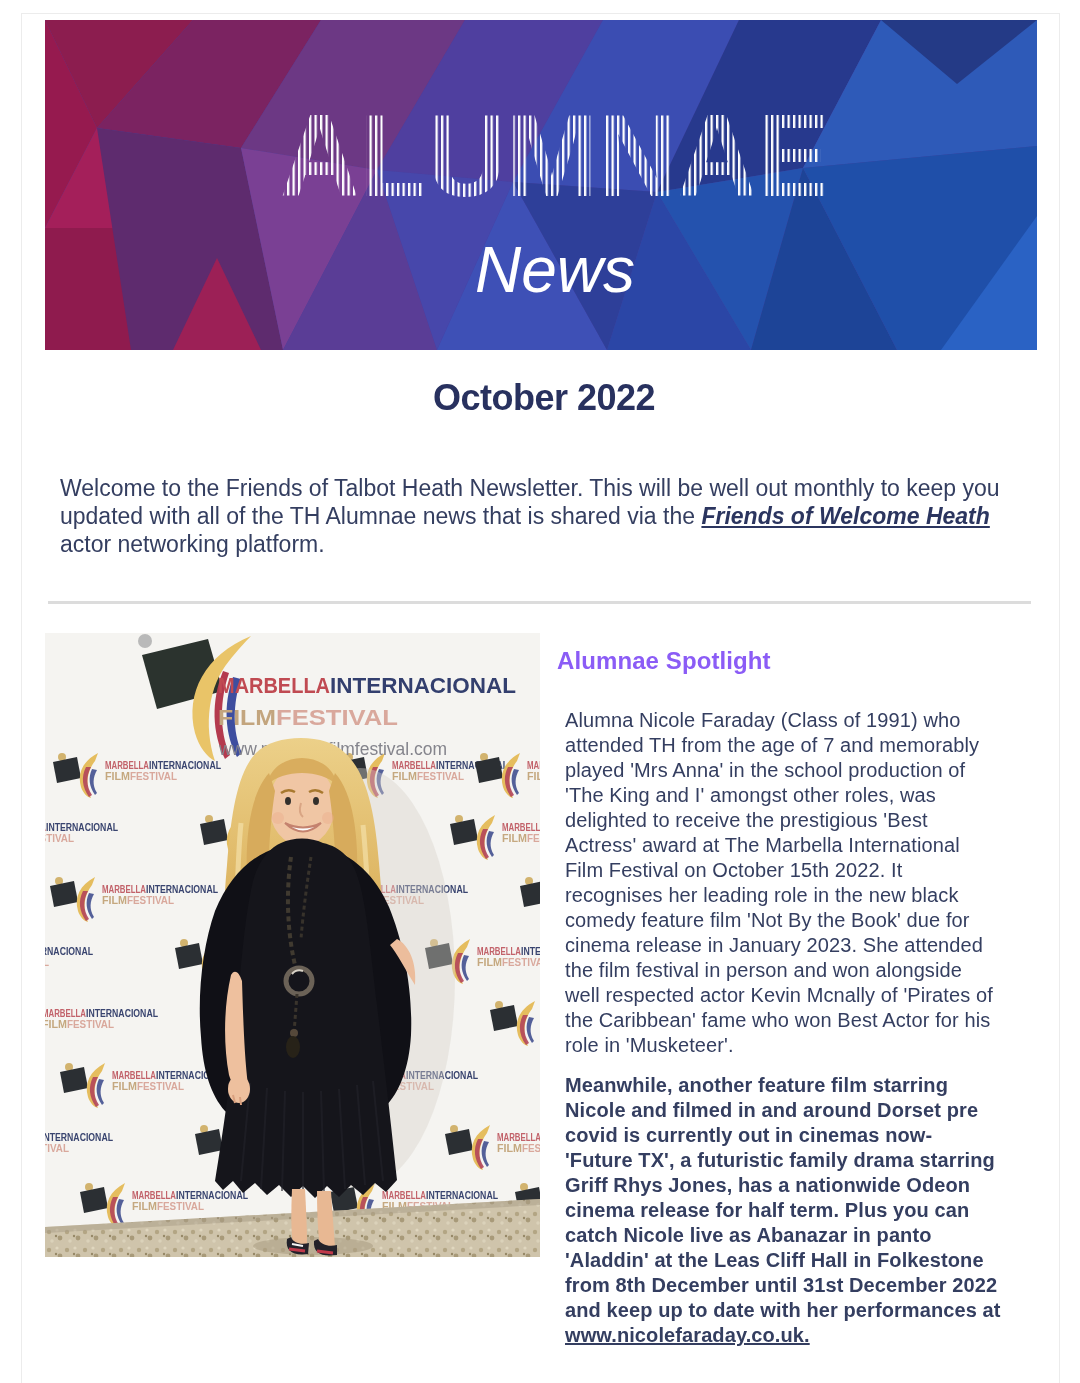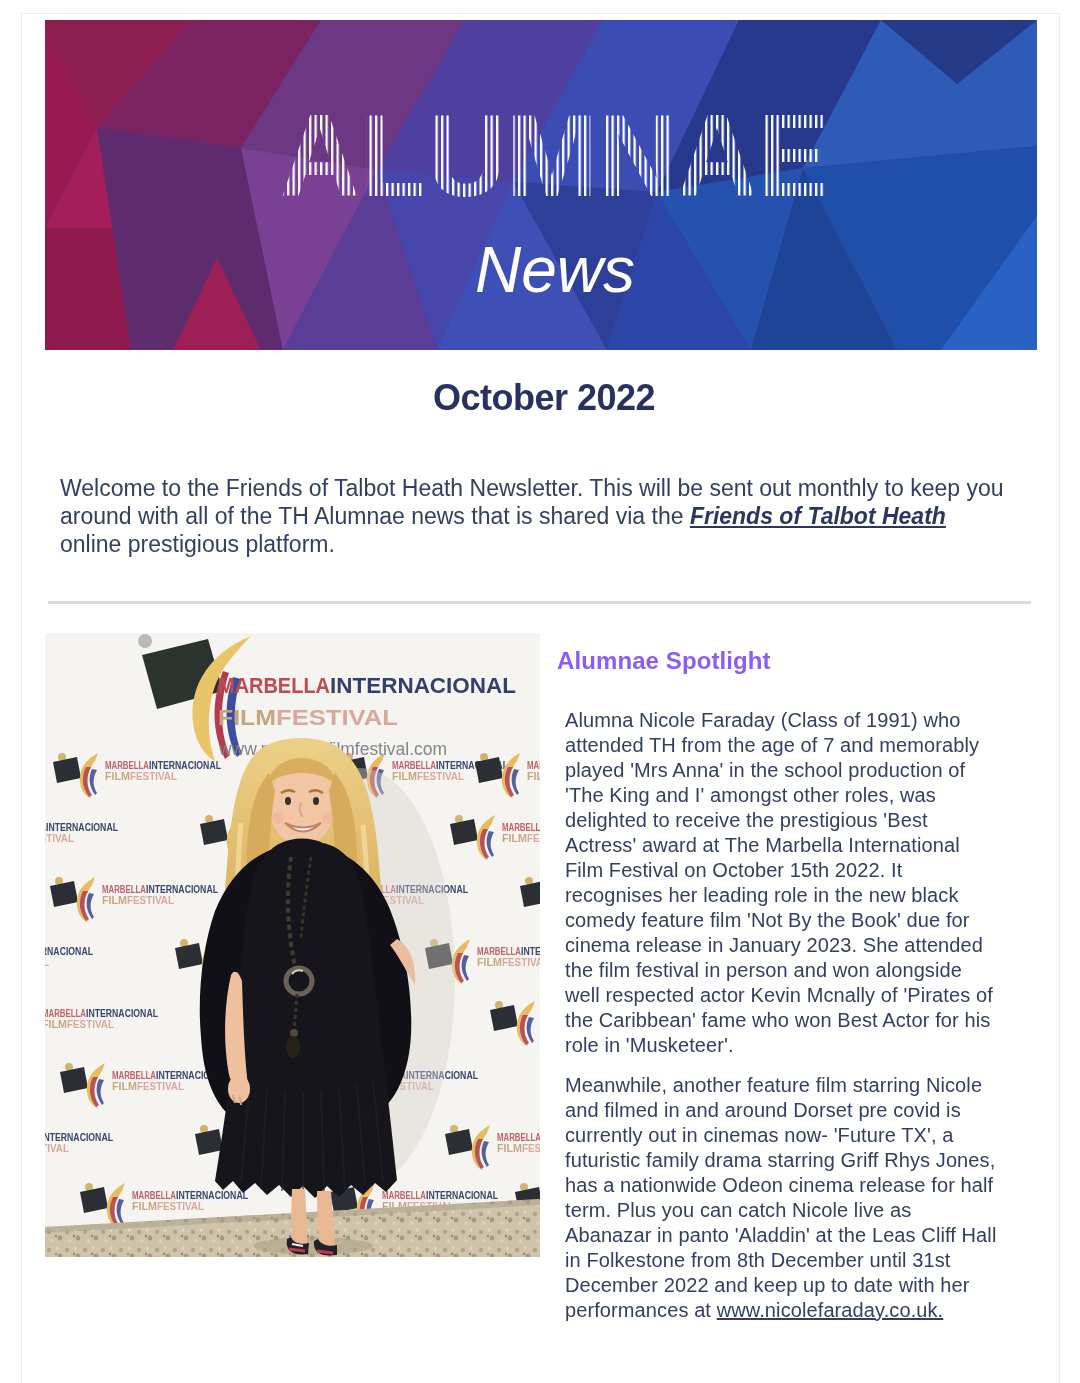--- a/index.html
+++ b/index.html
@@ -28,21 +28,21 @@
   }
   .photo{position:absolute;left:45px;top:633px;width:495px;height:624px;}
   .photo svg{display:block;}
   .spotlight{
     position:absolute;left:557px;top:635px;width:452px;
     color:#343e60;font-size:20px;line-height:25px;letter-spacing:0.1px;
   }
   .spotlight h2{margin:12px 0 0;font-size:24px;line-height:28px;color:#8b5cf6;}
   .spotlight p{margin:8px;}
   .spotlight p.p1{margin-top:33px;}
-  .spotlight p.p2{margin-top:15px;}
+  .spotlight p.p2{margin-top:15px;font-weight:bold;}
   .spotlight a{color:#343e60;text-decoration:underline;cursor:pointer;}
   svg text{font-family:"Liberation Sans",sans-serif;}
 </style>
 </head>
 <body>
 
 <div class="frame"></div>
 
 <div class="banner">
   <svg viewBox="0 0 992 330" width="992" height="330">
@@ -78,23 +78,23 @@
       <polygon points="896,330 992,196 992,330" fill="#2a62c4"></polygon>
     </g>
     <text x="510" y="176" text-anchor="middle" font-size="117" font-weight="bold" textLength="550" lengthAdjust="spacingAndGlyphs" fill="url(#stripePat)">ALUMNAE</text>
     <text x="510" y="272" text-anchor="middle" font-size="64" font-style="italic" font-family="'DejaVu Serif',serif" fill="#ffffff">News</text>
   </svg>
 </div>
 
 <h1 class="issue-title">October 2022</h1>
 
 <p class="intro">
-  <span>Welcome to the Friends of Talbot Heath Newsletter. This will be sent out monthly to keep you around with all of the TH Alumnae news that is shared via the</span>
-  <a>Friends of Talbot Heath</a>
-  <span>online prestigious platform.</span>
+  <span>Welcome to the Friends of Talbot Heath Newsletter. This will be well out monthly to keep you updated with all of the TH Alumnae news that is shared via the</span>
+  <a>Friends of Welcome Heath</a>
+  <span>actor networking platform.</span>
 </p>
 
 <div class="divider"></div>
 
 <div class="photo">
   <svg viewBox="0 0 495 624" width="495" height="624">
     <defs>
       <pattern id="terrazzo" width="18" height="18" patternUnits="userSpaceOnUse">
         <rect width="18" height="18" fill="#cfc4ab"></rect>
         <circle cx="4" cy="5" r="2.2" fill="#b3a584"></circle>

